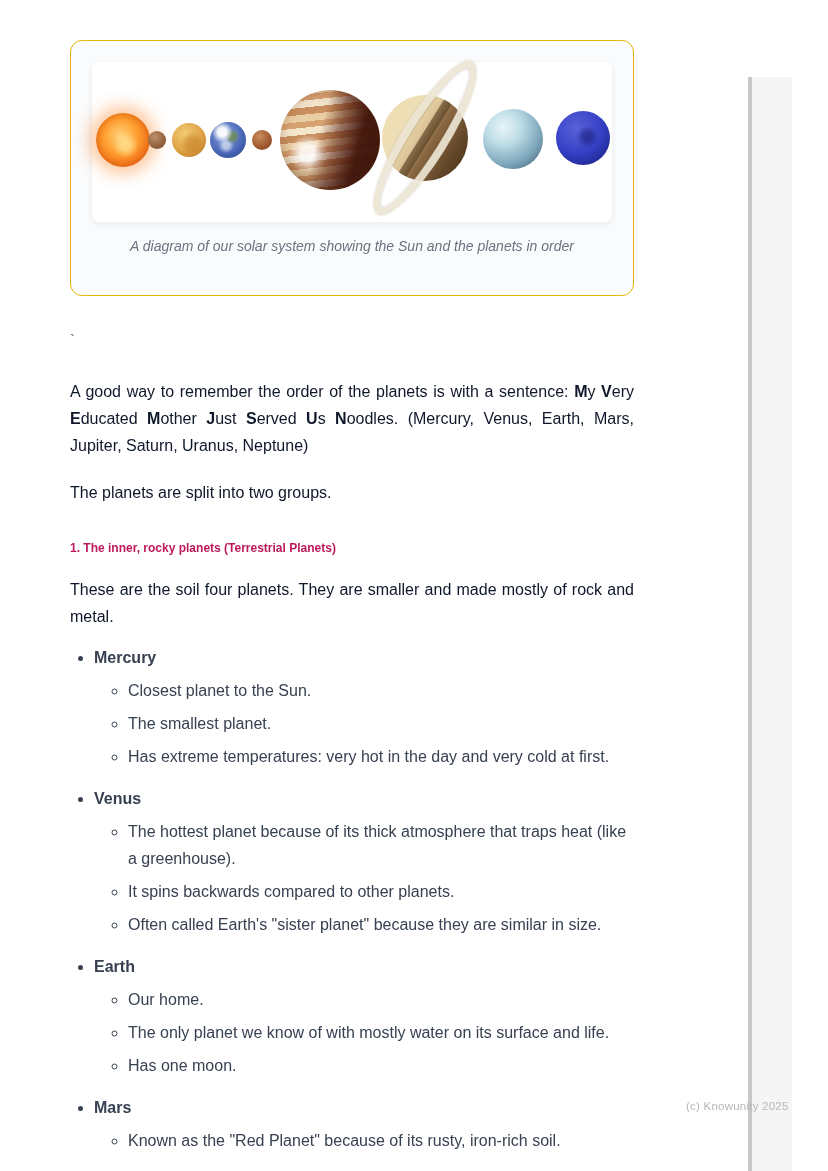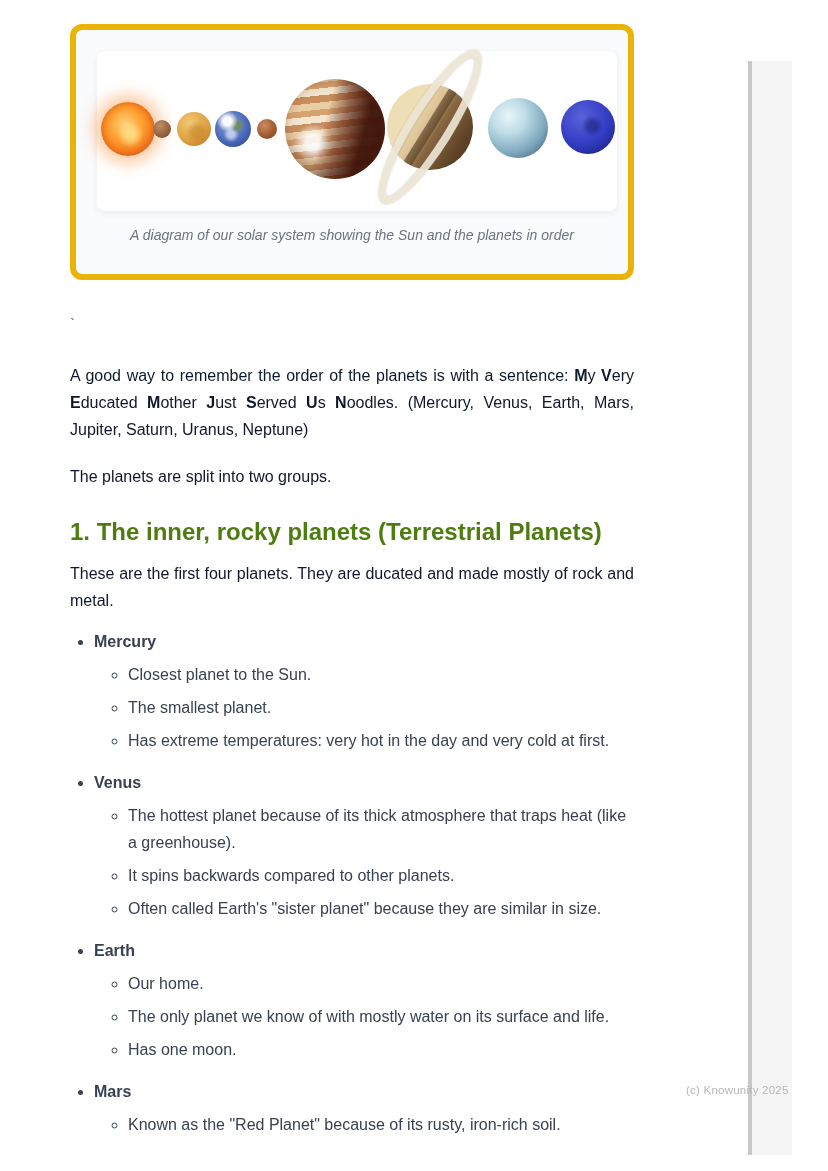--- a/index.html
+++ b/index.html
@@ -9,24 +9,24 @@
     font-family: "Liberation Sans", sans-serif;
     color: #374151;
     position: relative;
     overflow: hidden;
   }
   .page { position: relative; width: 828px; height: 1171px; }
 
   
   .figure-card {
     box-sizing: border-box;
-    margin: 24px 0 0 70px;
+    margin: 40px 0 0 70px;
     width: 564px; height: 256px;
     background: #fafbfc;
-    border: 6px solid #eab308;
+    border: 1px solid #eab308;
     border-radius: 12px;
     padding: 21px;
   }
   .figure-inner {
     position: relative;
     width: 520px; height: 160px;
     background: #ffffff;
     border-radius: 8px;
     box-shadow: 0 2px 6px rgba(30,40,60,.08);
     overflow: visible;
@@ -116,24 +116,24 @@
     margin: 28px 0 0;
     font-size: 16px;
     line-height: 27px;
     text-align: justify;
     color: #0f172a;
   }
   .para.tight { margin-top: 20px; }
   .para .b { font-weight: 700; }
   .section-heading {
     margin: 28px 0 0;
-    font-size: 24px;
+    font-size: 12px;
     line-height: 28px;
     font-weight: 700;
-    color: #4d7c0f;
+    color: #be185d;
   }
   .para.intro { margin-top: 14px; text-align: justify; }
 
   ul.planet-list {
     margin: 14px 0 0;
     padding-left: 24px;
     list-style: disc;
     font-size: 16px;
     line-height: 27px;
     color: #374151;
@@ -197,21 +197,21 @@
   <div class="text-col">
 
     <p class="stray">`</p>
 
     <p class="para"><span>A good way to remember the order of the planets is with a sentence: </span><span class="b">M</span><span>y </span><span class="b">V</span><span>ery </span><span class="b">E</span><span>ducated </span><span class="b">M</span><span>other </span><span class="b">J</span><span>ust </span><span class="b">S</span><span>erved </span><span class="b">U</span><span>s </span><span class="b">N</span><span>oodles. (Mercury, Venus, Earth, Mars, Jupiter, Saturn, Uranus, Neptune)</span></p>
 
     <p class="para tight">The planets are split into two groups.</p>
 
     <h2 class="section-heading">1. The inner, rocky planets (Terrestrial Planets)</h2>
 
-    <p class="para intro">These are the first four planets. They are ducated and made mostly of rock and metal.</p>
+    <p class="para intro">These are the soil four planets. They are smaller and made mostly of rock and metal.</p>
 
     <ul class="planet-list">
       <li>
         <span class="planet-name">Mercury</span>
         <ul class="facts">
           <li>Closest planet to the Sun.</li>
           <li>The smallest planet.</li>
           <li>Has extreme temperatures: very hot in the day and very cold at first.</li>
         </ul>
       </li>

